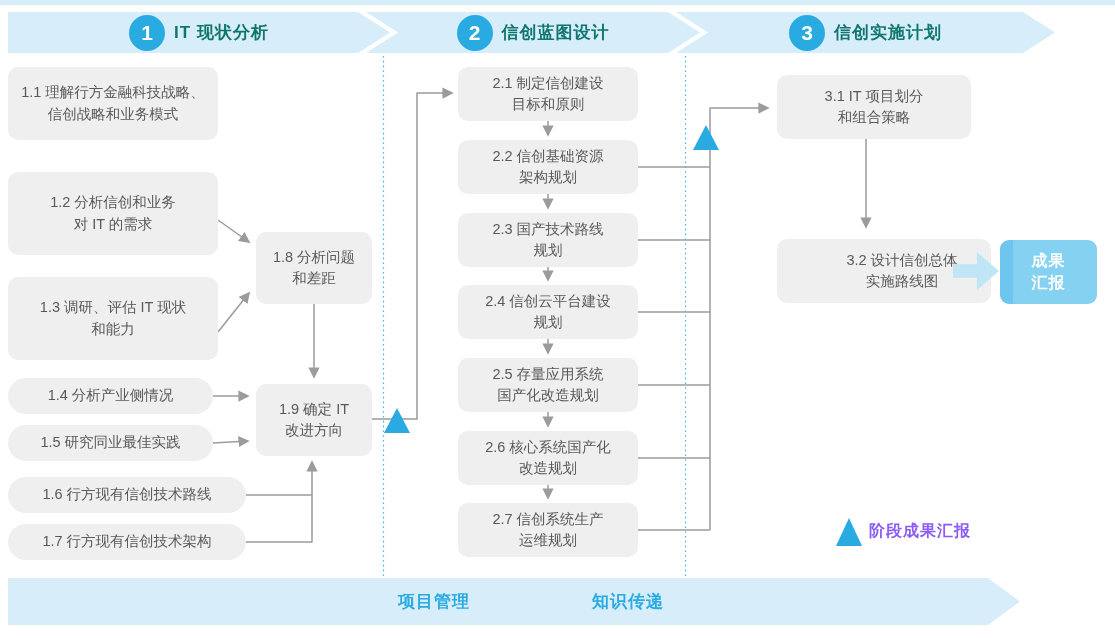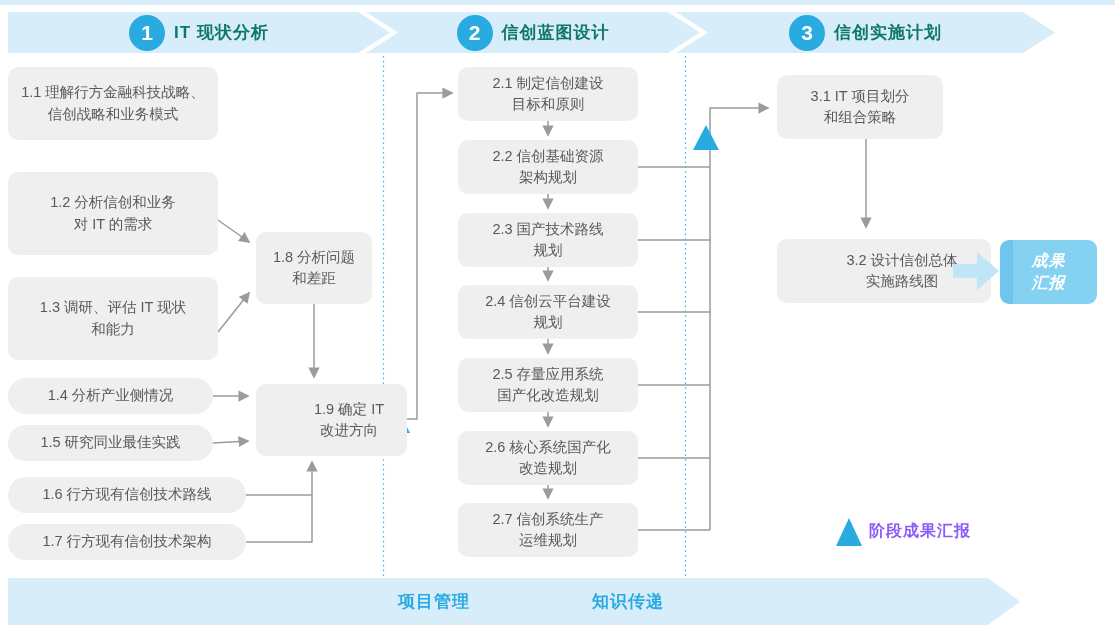--- a/index.html
+++ b/index.html
@@ -27,21 +27,21 @@
     position:absolute;background:#efefef;border-radius:10px;color:#595959;
     display:flex;align-items:center;justify-content:center;text-align:center;
     font-size:14.5px;line-height:1.45;white-space:pre-line;
   }
   .pill{border-radius:18px;white-space:nowrap;}
   
   .result-box{
     position:absolute;left:1000px;top:240px;width:97px;height:64px;border-radius:9px;
     background:linear-gradient(90deg,#6ec6ee 0px,#6ec6ee 13px,#85d1f2 13px);
     color:#ffffff;font-size:16px;font-weight:bold;line-height:1.35;letter-spacing:1px;
-    display:flex;align-items:center;justify-content:center;text-align:center;white-space:pre-line;font-style:italic;
+    display:flex;align-items:center;justify-content:center;text-align:center;white-space:pre-line;
   }
   
   .block-arrow{
     position:absolute;left:953px;top:252px;width:46px;height:38px;background:#bfe5f7;
     clip-path:polygon(0 32%,52% 32%,52% 0,100% 50%,52% 100%,52% 68%,0 68%);
   }
   
   .footer-band{
     position:absolute;left:8px;top:578px;width:1012px;height:47px;background:#d7edfa;
     clip-path:polygon(0 0,calc(100% - 32px) 0,100% 50%,calc(100% - 32px) 100%,0 100%);
@@ -129,39 +129,39 @@
   <div class="step" style="left:8px;top:172px;width:210px;height:83px;">1.2 分析信创和业务
 对 IT 的需求</div>
   <div class="step" style="left:8px;top:277px;width:210px;height:83px;">1.3 调研、评估 IT 现状
 和能力</div>
   <div class="step pill" style="left:8px;top:378px;width:205px;height:36px;">1.4 分析产业侧情况</div>
   <div class="step pill" style="left:8px;top:425px;width:205px;height:36px;">1.5 研究同业最佳实践</div>
   <div class="step pill" style="left:8px;top:477px;width:238px;height:36px;">1.6 行方现有信创技术路线</div>
   <div class="step pill" style="left:8px;top:524px;width:238px;height:36px;">1.7 行方现有信创技术架构</div>
   <div class="step" style="left:256px;top:232px;width:116px;height:72px;">1.8 分析问题
 和差距</div>
-  <div class="step" style="left:256px;top:384px;width:116px;height:72px;padding-left:35px;">1.9 确定 IT
+  <div class="step" style="left:256px;top:384px;width:116px;height:72px;">1.9 确定 IT
 改进方向</div>
 
   <div class="step" style="left:458px;top:67px;width:180px;height:54px;">2.1 制定信创建设
 目标和原则</div>
   <div class="step" style="left:458px;top:140px;width:180px;height:54px;">2.2 信创基础资源
 架构规划</div>
   <div class="step" style="left:458px;top:213px;width:180px;height:54px;">2.3 国产技术路线
 规划</div>
   <div class="step" style="left:458px;top:285px;width:180px;height:54px;">2.4 信创云平台建设
 规划</div>
   <div class="step" style="left:458px;top:358px;width:180px;height:54px;">2.5 存量应用系统
 国产化改造规划</div>
   <div class="step" style="left:458px;top:431px;width:180px;height:54px;">2.6 核心系统国产化
 改造规划</div>
   <div class="step" style="left:458px;top:503px;width:180px;height:54px;">2.7 信创系统生产
 运维规划</div>
 
-  <div class="step" style="left:777px;top:75px;width:166px;height:64px;">3.1 IT 项目划分
+  <div class="step" style="left:777px;top:75px;width:194px;height:64px;">3.1 IT 项目划分
 和组合策略</div>
   <div class="step" style="left:777px;top:239px;width:178px;height:64px;padding-left:36px;">3.2 设计信创总体
 实施路线图</div>
 
   <div class="block-arrow"></div>
   <div class="result-box">成果
 汇报</div>
 
   <div class="legend-label">阶段成果汇报</div>
 

